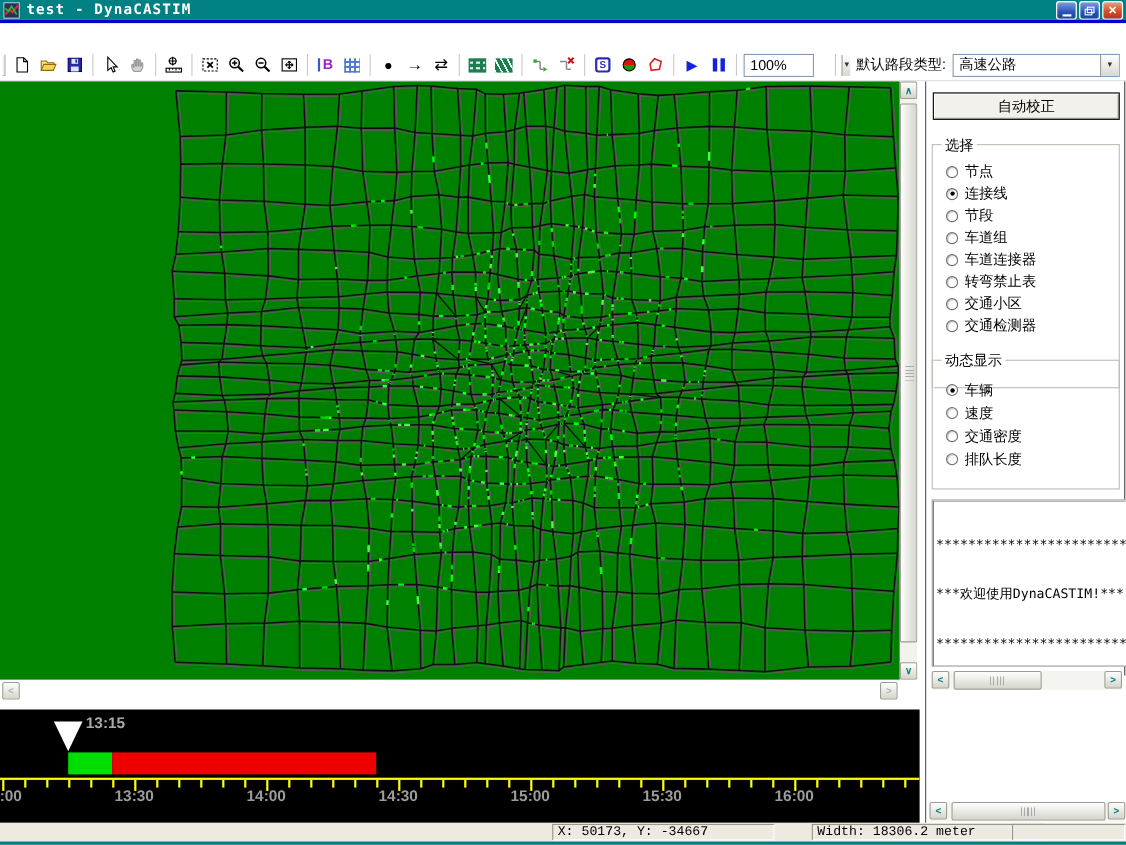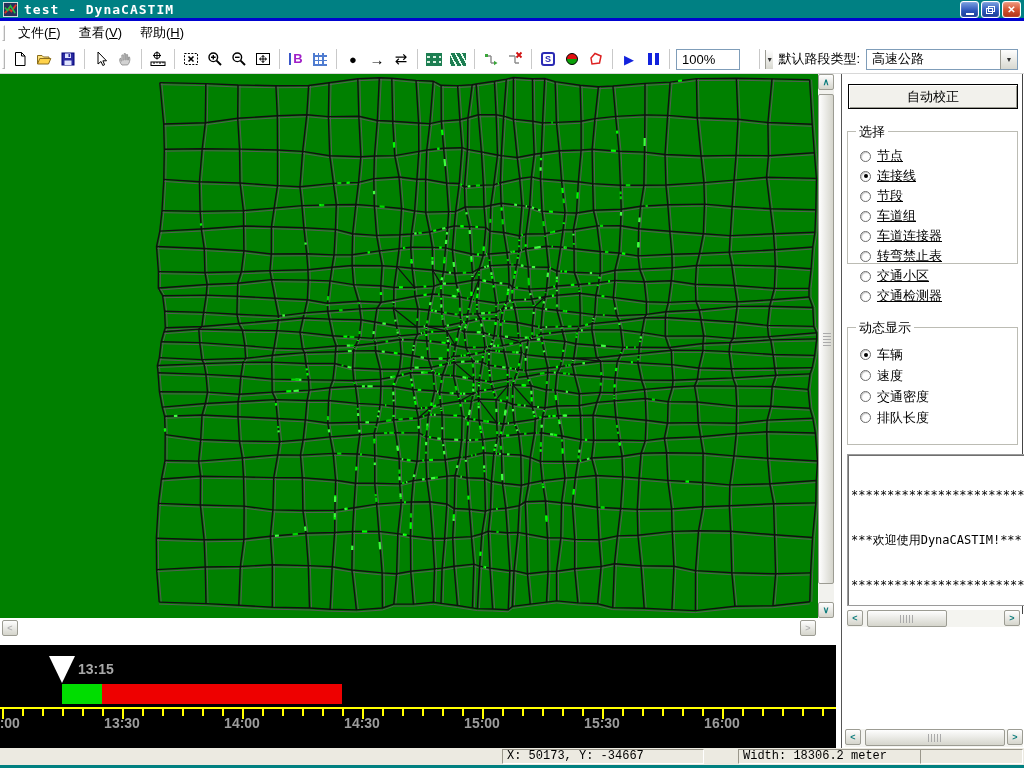--- a/index.html
+++ b/index.html
@@ -66,40 +66,40 @@
   .vscroll { position:absolute; left:818px; top:74px; width:16px; height:544px; background:#f2f2ee; }
   .hscroll-canvas { position:absolute; left:0; top:618px; width:834px; height:27px; background:#fff; }
   .splitter { position:absolute; left:834px; top:74px; width:7px; height:674px; background:#fff; }
 
   
   .rpanel { position:absolute; left:841px; top:74px; width:183px; height:674px; background:#fff; border-left:1px solid #555; font-size:13px; }
   .rpanel .edge { position:absolute; left:180px; top:0; width:1px; height:540px; background:#444; }
   .autobtn { position:absolute; left:6px; top:10px; width:170px; height:25px; background:#f2f1ec; border:1px solid #000; box-shadow:inset 1px 1px 0 #fff, inset -1px -1px 0 #9c9c93; display:flex; align-items:center; justify-content:center; font-size:13px; cursor:default; }
   .groupbox { position:absolute; left:5px; width:171px; border:1px solid #bcbcb4; box-shadow:1px 1px 0 #fff inset; }
   .gb-title { position:absolute; top:-9px; left:8px; background:#fff; padding:0 3px; font-size:13px; }
-  .gb1 { top:57px; height:133px; }
+  .gb1 { top:57px; height:222px; }
   .gb2 { top:253px; height:118px; }
   .radio-row { display:flex; align-items:center; height:20px; padding-left:12px; cursor:default; }
-  .gb1 .radio-rows { padding-top:14px;text-decoration:underline; }
+  .gb1 .radio-rows { padding-top:14px; }
   .gb2 .radio-rows { padding-top:16px; }
   .gb2 .radio-row { height:21px; }
   .rdot { width:11px; height:11px; border-radius:50%; border:1px solid #6d6d6d; background:#fff; box-shadow:inset 1px 1px 1px #c8c8c8; margin-right:6px; position:relative; flex:0 0 auto; }
   .radio-row.sel .rdot::after { content:""; position:absolute; left:2.5px; top:2.5px; width:4px; height:4px; border-radius:50%; background:#000; }
   .msgbox { position:absolute; left:5px; top:380px; width:178px; height:152px; border:1px solid #9a9a9a; box-shadow:inset 1px 1px 0 #6f6f6f; background:#fff; overflow:hidden; padding:3px 0 0 3px; font-family:"DejaVu Sans Mono",monospace; font-size:12px; line-height:15px; white-space:pre; }
   .sb1 { position:absolute; left:5px; top:536px; width:173px; height:17px; background:#f4f4f0; }
   .sb2 { position:absolute; left:3px; top:655px; width:178px; height:18px; background:#f4f4f0; }
 
   
   .timeline { position:absolute; left:0; top:645px; width:836px; height:103px; background:#000; overflow:hidden; cursor:default; }
   .tl-axis { position:absolute; left:0; top:62px; width:836px; height:2px; background:#ffff00; }
   .tl-tick { position:absolute; width:2px; background:#ffff00; top:64px; }
   .tl-label { position:absolute; top:70px; width:56px; margin-left:-28px; text-align:center; color:#9c9c9c; font-weight:bold; font-size:14px; }
   .tl-bar { position:absolute; top:39px; height:20px; }
   .tl-marker { position:absolute; top:11px; width:0; height:0; border-left:13px solid transparent; border-right:13px solid transparent; border-top:27px solid #fff; }
-  .tl-current { position:absolute; top:16px; color:#a8a8a8; font-weight:bold; font-size:14px; }
+  .tl-current { position:absolute; top:4px; color:#a8a8a8; font-weight:bold; font-size:14px; }
 
   
   .statusbar { position:absolute; left:0; top:748px; width:1024px; height:17px; background:#eceae1; font-family:"Liberation Mono",monospace; font-size:12px; }
   .spanel { position:absolute; top:1px; height:15px; border:1px solid; border-color:#9a978b #ffffff #ffffff #9a978b; padding:0 4px; line-height:13px; white-space:nowrap; overflow:hidden; background:#eceae1; }
   .sp1 { left:502px; width:202px; }
   .sp2 { left:738px; width:212px; }
   .sp3 { left:920px; width:103px; }
   .bottomstrip { position:absolute; left:0; top:765px; width:1024px; height:3px; background:#008080; }
 </style>
 </head>
@@ -125,26 +125,20 @@
             <i class="f"></i>
           </span>
         </div>
       <div class="wbtn close">
           <span>✕</span>
         </div>
     </div>
   </div>
   <div class="blueline"></div>
 
-  <div class="menubar">
-    <div class="menugrip"></div>
-    <div class="menu-item"><span>文件(</span><u>F</u><span>)</span></div>
-    <div class="menu-item"><span>查看(</span><u>V</u><span>)</span></div>
-    <div class="menu-item"><span>帮助(</span><u>H</u><span>)</span></div>
-  </div>
 
   <div class="toolbar">
     <div class="tbgrip"></div>
 
     <div class="tbtn">
       <svg width="16" height="16" viewBox="0 0 16 16">
           <path d="M3.5 1.5 h6 l3.5 3.5 v9.5 h-9.5 z" fill="#fff" stroke="#000"></path>
           <path d="M9.5 1.5 v3.5 h3.5" fill="none" stroke="#000"></path>
         </svg>
     </div>

